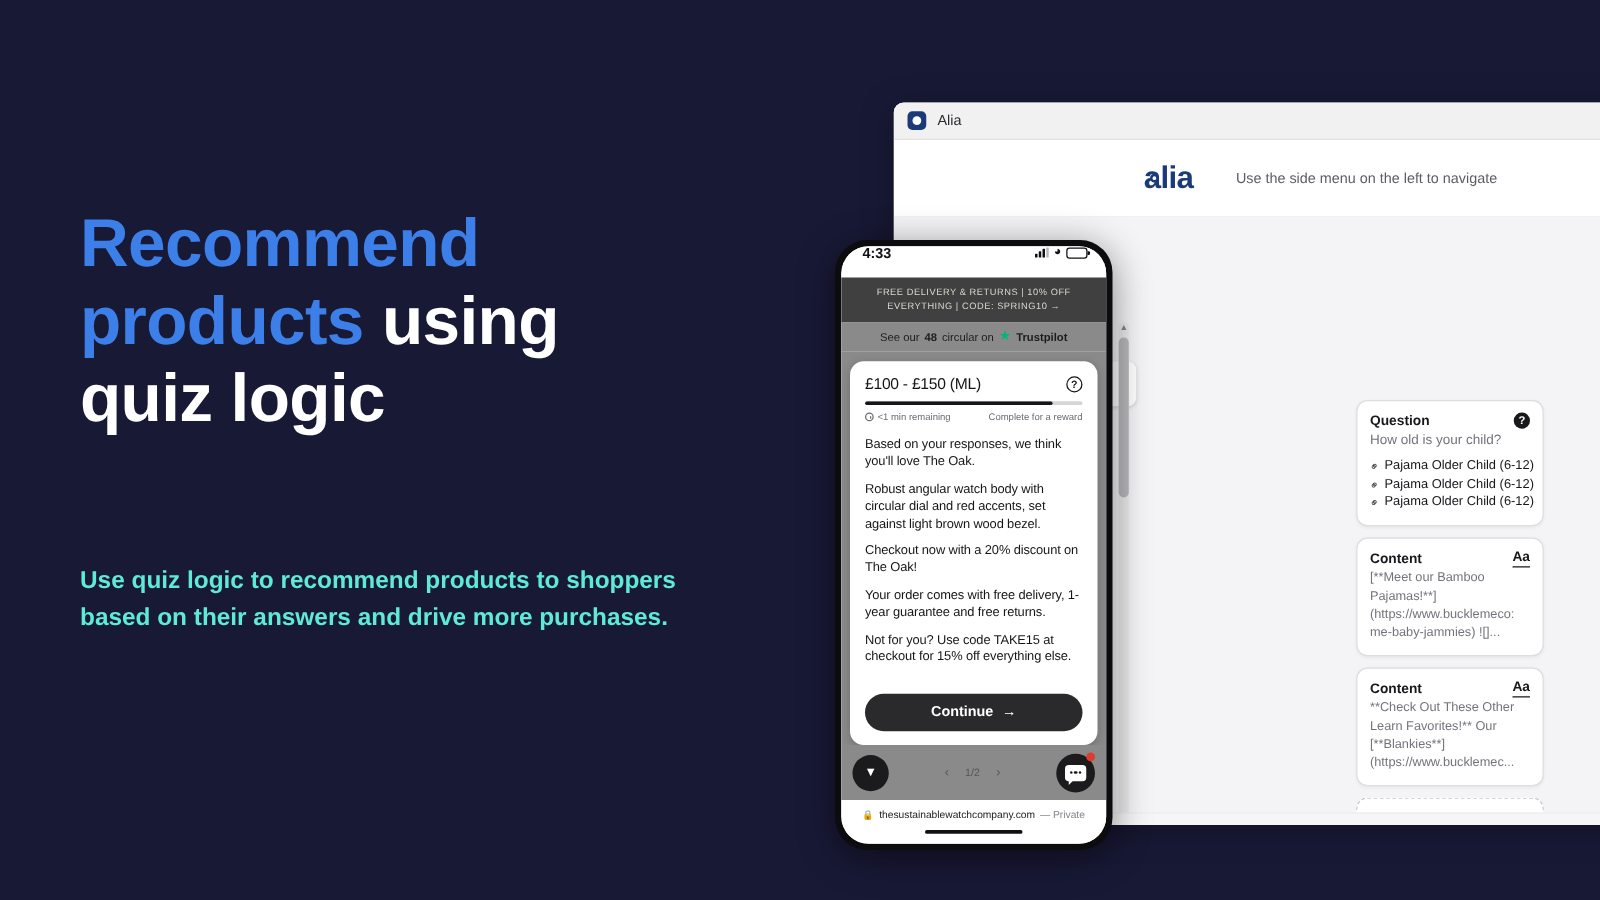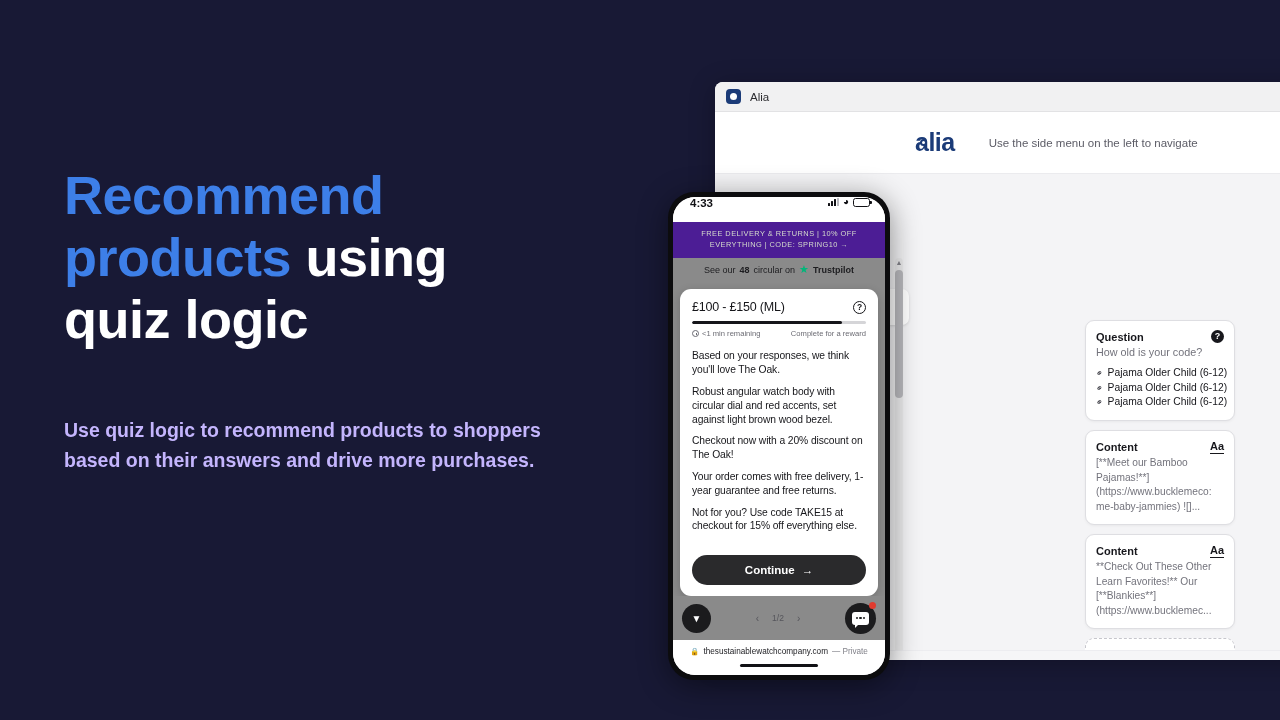--- a/index.html
+++ b/index.html
@@ -17,25 +17,25 @@
   .headline {
     font-size: 54px;
     line-height: 1.0;
     font-weight: 700;
     letter-spacing: -0.5px;
     color: #ffffff;
   }
   .headline .hl-accent { color: #3d7fe8; }
   .headline-line { display: block; white-space: nowrap; margin-bottom: 8px; }
   .subcopy {
-    position: absolute; left: 64px; top: 416px; width: 500px;
+    position: absolute; left: 64px; top: 450px; width: 500px;
     font-size: 19.5px;
     line-height: 1.52;
     font-weight: 700;
-    color: #c4b5fd;
+    color: #5eead4;
   }
 
   
   .app-window {
     position: absolute;
     left: 715px; top: 82px;
     width: 600px; height: 578px;
     background: #ffffff;
     border-radius: 8px 0 0 0;
     box-shadow: 0 4px 26px rgba(0,0,0,0.28);
@@ -206,21 +206,21 @@
     width: 17px; height: 9px; border: 1.2px solid #111115;
     border-radius: 2.6px; position: relative; padding: 1px;
   }
   .battery::after {
     content: ""; position: absolute; right: -3px; top: 2.6px;
     width: 1.6px; height: 3.4px; background: #111115; border-radius: 0 1px 1px 0;
   }
   .battery .fill { height: 100%; width: 58%; background: #f5c542; border-radius: 1.3px; }
 
   .promo-banner {
-    background: #4c1d95; color: #d5dbcd;
+    background: #404040; color: #d5dbcd;
     font-size: 7.4px; letter-spacing: 0.45px;
     text-align: center; padding: 7px 10px 8px;
     line-height: 1.45; flex: none;
   }
   .trust-bar {
     background: #8a8a8a; color: #1d1d20;
     font-size: 9px; text-align: center; padding: 6px 0;
     flex: none; display: flex; align-items: center; justify-content: center; gap: 4px;
   }
   .trust-bar b { font-weight: 700; }
@@ -381,21 +381,21 @@
         </div>
       </div>
 
       <div class="cards-col">
         <div id="flow-cards">
             <div class="flow-card">
               <div class="card-head">
                 <span class="card-label">Question</span>
                 <span class="badge-icon">?</span>
               </div>
-              <div class="card-sub">How old is your code?</div>
+              <div class="card-sub">How old is your child?</div>
               <div class="links-wrap">
                 <div class="link-row">
                   <span class="link-icon">⚭</span>
                   <span>Pajama Older Child (6-12)</span>
                 </div>
                 <div class="link-row">
                   <span class="link-icon">⚭</span>
                   <span>Pajama Older Child (6-12)</span>
                 </div>
                 <div class="link-row">

